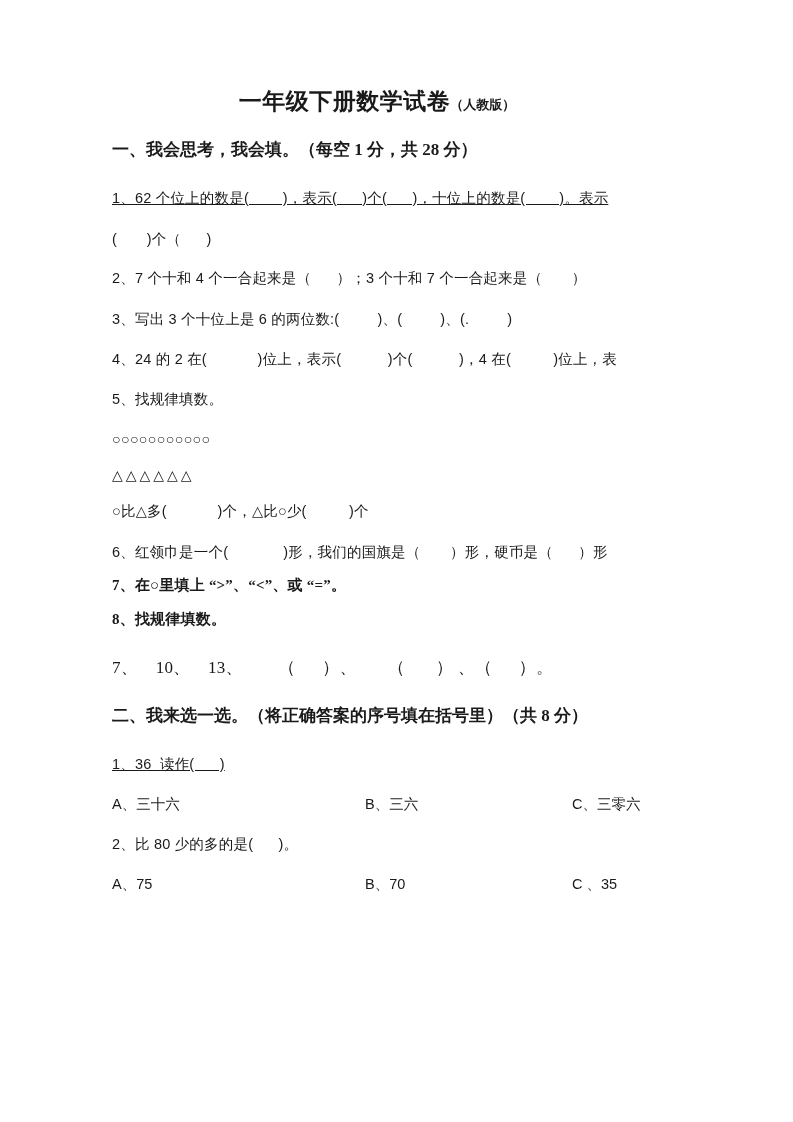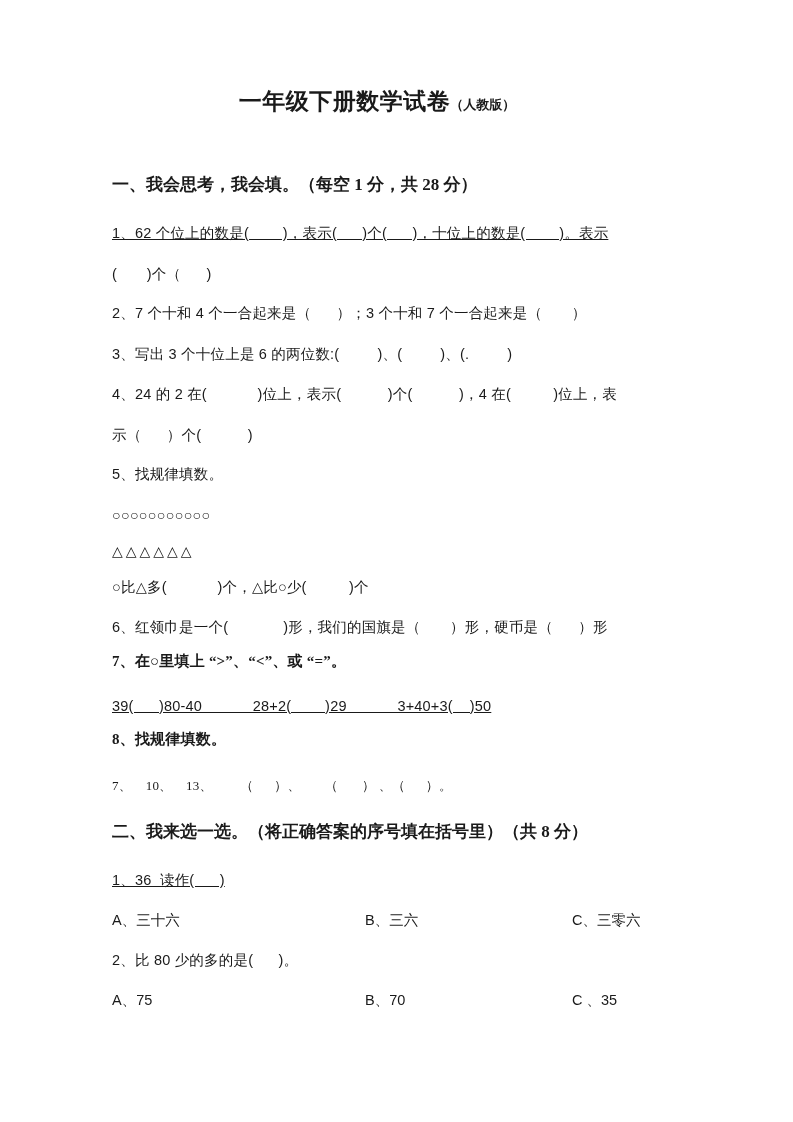--- a/index.html
+++ b/index.html
@@ -41,39 +41,39 @@
 
   
   .section-heading {
     font-family: "Liberation Serif", "DejaVu Serif", serif;
     font-weight: bold;
     font-size: 17px;
     margin: 0;
     padding: 0;
     white-space: nowrap;
   }
-  .sec1 { margin-top: 56px; }
+  .sec1 { margin-top: 21px; }
   .sec2 { margin-top: 28px; }
 
   
   .q {
     font-size: 14.5px;
     line-height: 1;
     margin: 0;
     white-space: pre;
     letter-spacing: 0.2px;
   }
   .q.bold {
     font-weight: bold;
     font-family: "Liberation Serif", "DejaVu Serif", serif;
     font-size: 15px;
   }
   .q.serif {
     font-family: "Liberation Serif", "DejaVu Serif", serif;
-    font-size: 13px;
+    font-size: 17px;
     margin-top: 32px;
   }
   .shapes {
     font-size: 14px;
     line-height: 1;
     margin: 0;
     letter-spacing: 0.5px;
     white-space: pre;
   }
   .shapes.tri {
@@ -108,31 +108,29 @@
   <div class="section-heading sec1">一、我会思考，我会填。（每空 1 分，共 28 分）</div>
 
   <div class="q gap-f">1、62 个位上的数是(        )，表示(      )个(      )，十位上的数是(        )。表示</div>
   <div class="q gap-b">(       )个（      )</div>
 
   <div class="q gap-a">2、7 个十和 4 个一合起来是（      ）；3 个十和 7 个一合起来是（       ）</div>
 
   <div class="q gap-b">3、写出 3 个十位上是 6 的两位数:(         )、(         )、(.         )</div>
 
   <div class="q gap-b">4、24 的 2 在(            )位上，表示(           )个(           )，4 在(          )位上，表</div>
-  <div class="q gap-b">示（      ）个(           )</div>
 
   <div class="q gap-a">5、找规律填数。</div>
   <div class="shapes gap-b">○○○○○○○○○○○</div>
   <div class="shapes tri gap-e">△△△△△△</div>
   <div class="q gap-e">○比△多(            )个，△比○少(          )个</div>
 
   <div class="q gap-b">6、红领巾是一个(             )形，我们的国旗是（       ）形，硬币是（      ）形</div>
 
   <div class="q bold gap-c">7、在○里填上 “&gt;”、“&lt;”、或 “=”。</div>
-  <div class="q gap-f">39(      )80-40            28+2(        )29            3+40+3(    )50</div>
 
   <div class="q bold gap-c">8、找规律填数。</div>
   <div class="q serif gap-b">7、    10、    13、        （      ）、       （       ） 、（      ）。</div>
 
   <div class="section-heading sec2">二、我来选一选。（将正确答案的序号填在括号里）（共 8 分）</div>
 
   <div class="q gap-f">1、36  读作(      )</div>
   <div class="choice-row gap-a">
     <span class="opt-a">A、三十六</span>
     <span class="opt-b">B、三六</span>

